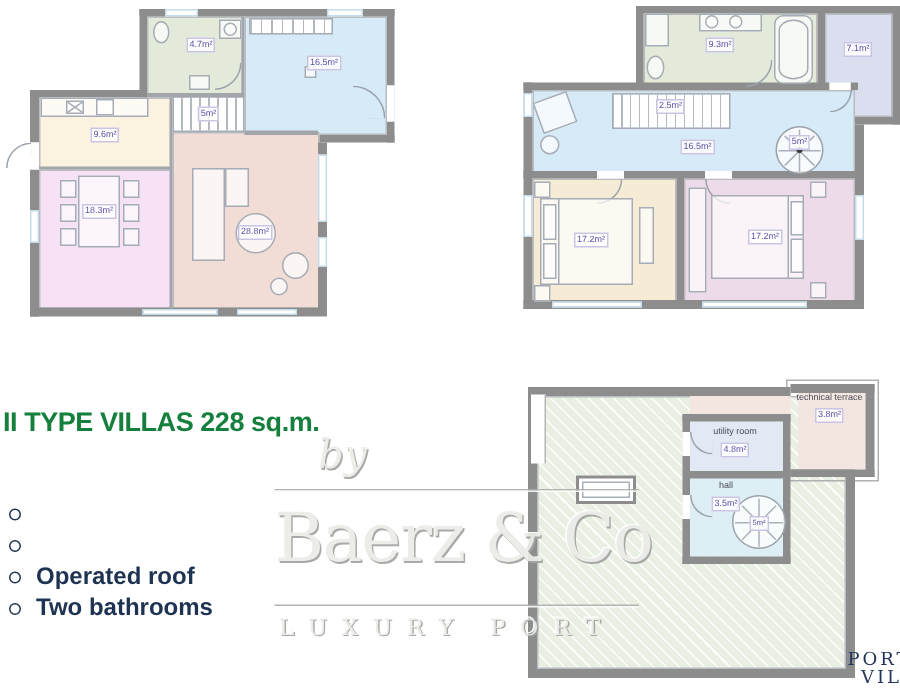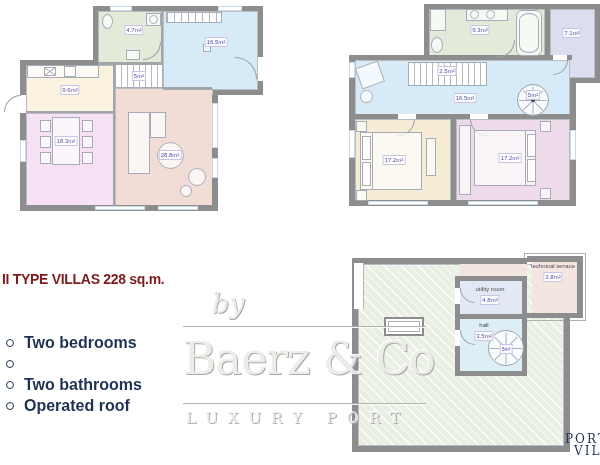--- a/index.html
+++ b/index.html
@@ -15,21 +15,21 @@
   .nm{position:absolute;font-size:6px;line-height:7px;color:#4a4a55;white-space:nowrap;transform:translate(-50%,-50%);z-index:3}
   .stairs{position:absolute;background:repeating-linear-gradient(90deg,#fff 0 5px,#b4b8bf 5px 6px);border:1px solid #a6acb6}
   .win{position:absolute;background:#fff;border:1px solid #c7dcea}
   .arc{position:absolute;border-top:1px solid #9aa2ac;border-right:1px solid #9aa2ac;border-top-right-radius:100%}
   .spiral{position:absolute;border:1px solid #9aa2ac;border-radius:50%;background:rgba(255,255,255,.8)}
   .spoke{position:absolute;left:1px;right:1px;top:50%;height:1px;background:#aab0bc}
   .dot{position:absolute;left:50%;top:50%;width:4px;height:4px;margin:-2px 0 0 -2px;background:#3a3a3a;border-radius:50%}
   .hatchv{background:repeating-linear-gradient(90deg,#b2b6bd 0 1px,#fff 1px 7px);border:1px solid #a6acb6;position:absolute}
   .circle{border-radius:50%}
   .terr{background-color:#e9efe2;background-image:repeating-linear-gradient(45deg,rgba(255,255,255,.9) 0 1px,transparent 1px 6px)}
-  .title{position:absolute;left:2px;top:271px;font-size:14px;font-weight:bold;color:#7f1d1d;letter-spacing:-.3px;white-space:nowrap;z-index:4}
+  .title{position:absolute;left:2px;top:271px;font-size:18px;font-weight:bold;color:#15803d;letter-spacing:-.3px;white-space:nowrap;z-index:4}
   .feat{position:absolute;left:6px;top:332px;list-style:none;z-index:4}
   .feat li{display:flex;align-items:center;height:21px;font-size:16px;font-weight:bold;color:#1e3252;white-space:nowrap}
   .feat .bull{display:inline-block;width:8px;height:8px;border:1.6px solid #1e3252;border-radius:50%;margin-right:10px;flex:0 0 auto}
   .wm{position:absolute;z-index:6;font-family:"DejaVu Serif","Liberation Serif",serif;color:#ebebe8;text-shadow:1px 1px 0 #a3a3a1,-1px -1px 0 #ffffff;opacity:.93}
   .wmline{position:absolute;z-index:6;height:0;border-top:1px solid #ababa9;border-bottom:1px solid #fcfcfb;opacity:.9}
   .corner{position:absolute;z-index:5;font-family:"DejaVu Serif","Liberation Serif",serif;color:#24365c;letter-spacing:1px;line-height:12px;font-size:12px;white-space:nowrap;text-align:left}
 </style>
 </head>
 <body>
 
@@ -223,32 +223,31 @@
   <div class="lab" style="left:490px;top:300px">4.8m²</div>
   <div class="nm" style="left:484px;top:325px">hall</div>
   <div class="lab" style="left:484px;top:336px">3.5m²</div>
   <div class="lab" style="left:506px;top:349px;font-size:5px">5m²</div>
 </div>
 
 <h1 class="title">II TYPE VILLAS 228 sq.m.</h1>
 <ul class="feat">
   <li>
       <span class="bull"></span>
-      <span>Two bedrooms</span>
-    </li>
-  <li>
-      <span class="bull"></span>
+    </li>
+  <li>
+      <span class="bull"></span>
+    </li>
+  <li>
+      <span class="bull"></span>
+      <span>Operated roof</span>
     </li>
   <li>
       <span class="bull"></span>
       <span>Two bathrooms</span>
-    </li>
-  <li>
-      <span class="bull"></span>
-      <span>Operated roof</span>
     </li>
 </ul>
 
 <div class="corner" style="left:565px;top:433px">
   <div style="letter-spacing:2px">PORT</div>
   <div style="margin-left:9px;letter-spacing:2px">VIL</div>
 </div>
 
 <div class="wm" style="left:212px;top:288px;font-size:27px;font-style:italic">by</div>
 <div class="wmline" style="left:183px;top:326px;width:243px"></div>

